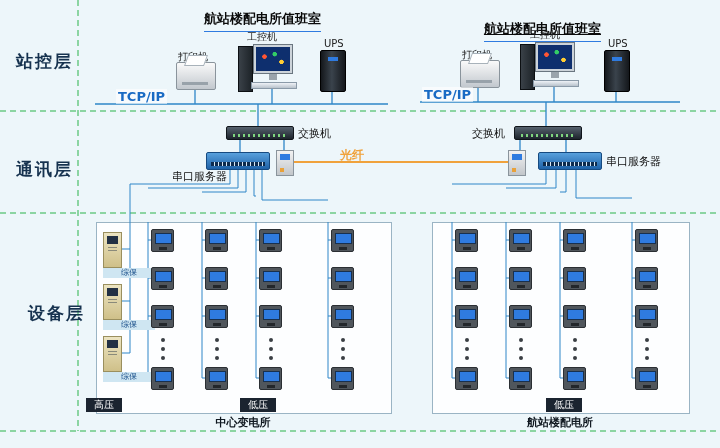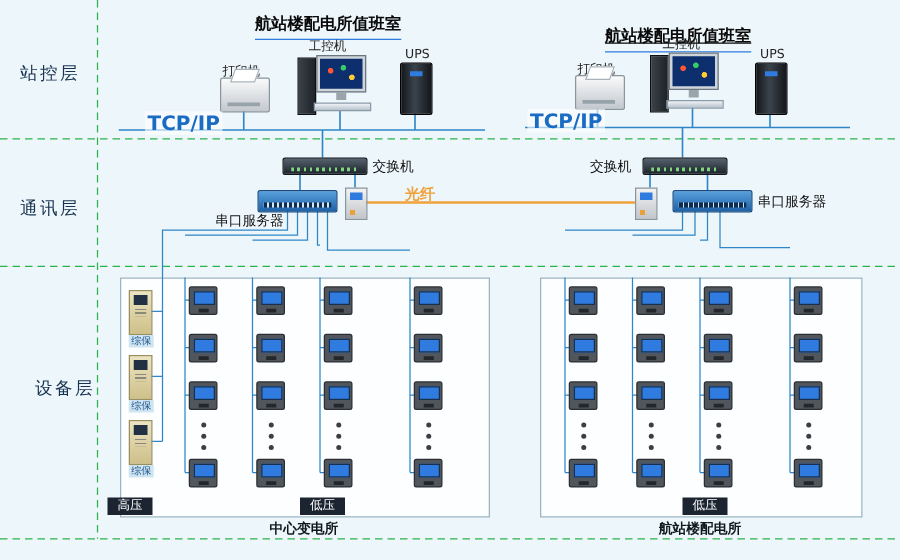--- a/index.html
+++ b/index.html
@@ -1,24 +1,24 @@
 <!DOCTYPE html>
 <html lang="zh"><head>
 <meta charset="utf-8">
 <style>
   html,body{margin:0;padding:0;}
   .canvas{position:relative;width:720px;height:448px;background:#edf6fa;overflow:hidden;
           font-family:"DejaVu Sans",sans-serif;}
   .abs{position:absolute;}
   .z1{z-index:1}.z2{z-index:2}.z3{z-index:3}
-  .layer-label{font-size:14px;font-weight:normal;color:#16324f;letter-spacing:2px;}
+  .layer-label{font-size:17px;font-weight:bold;color:#16324f;letter-spacing:2px;}
   .room-title{font-size:13px;font-weight:bold;color:#0a0a0a;border-bottom:1px solid #2f7be0;padding-bottom:3px;}
   .dev-label{font-size:10px;color:#222;}
   .net-label{font-size:11px;color:#111;}
-  .tcp{color:#1a6bc4;font-weight:bold;font-size:16px;background:rgba(255,255,255,.6);padding:0 2px;}
+  .tcp{color:#1a6bc4;font-weight:bold;font-size:13px;background:rgba(255,255,255,.6);padding:0 2px;}
   .fiber-label{color:#f0a23c;font-weight:bold;font-size:12px;}
   .dev-box{background:#fdfeff;border:1px solid #9ab4c4;}
   .tag{background:#1b2430;color:#fff;font-size:10px;line-height:14px;height:14px;padding:0 8px;}
   .cap{font-size:11px;color:#101820;text-align:center;font-weight:bold;}
   
   .printer{width:38px;height:26px;background:linear-gradient(#fafafa,#c2c8ce);border:1px solid #8a949c;border-radius:2px;}
   .printer::before{content:"";position:absolute;left:9px;top:-8px;width:18px;height:9px;background:#fff;border:1px solid #a8b2ba;transform:skewX(-20deg);}
   .printer::after{content:"";position:absolute;left:5px;bottom:4px;width:26px;height:3px;background:#98a2aa;}
   .tower{width:13px;height:44px;background:linear-gradient(90deg,#3a4148,#1d2328);border:1px solid #0c0f12;}
   .monitor{width:40px;height:30px;background:#cdd4da;border:1px solid #6a7680;box-sizing:border-box;padding:2px;}
@@ -40,21 +40,21 @@
   .fconv{width:16px;height:24px;background:linear-gradient(#f2f2f2,#c2c6ca);border:1px solid #8a949c;}
   .fconv::before{content:"";position:absolute;top:3px;left:3px;right:3px;height:6px;background:#2f7be0;}
   .fconv::after{content:"";position:absolute;bottom:3px;left:3px;width:4px;height:4px;background:#e8a13a;}
   .meter{width:23px;height:23px;background:#50565c;border:1px solid #2b2f33;border-radius:2px;box-sizing:border-box;}
   .scr{margin:3px 0 0 3px;width:15px;height:9px;background:#2f7be0;border:1px solid #18304e;}
   .meter::after{content:"";display:block;width:8px;height:3px;margin:3px auto 0;background:#23272b;}
   .zb{width:17px;height:34px;background:linear-gradient(#ece4c2,#cfc089);border:1px solid #9a8f5e;}
   .zb::before{content:"";display:block;margin:3px auto 0;width:11px;height:8px;background:#223044;}
   .zb::after{content:"";display:block;margin:3px auto 0;width:9px;height:6px;
      background:repeating-linear-gradient(#8a8a7a 0 1px,transparent 1px 3px);}
-  .zb-label{font-size:8px;color:#1a4f8a;background:#cfe6f2;line-height:10px;padding:0 2px;}
+  .zb-label{font-size:8px;color:#1a4f8a;background:#cfe6f2;line-height:10px;padding:0 18px;}
   .vdots{width:4px;height:4px;border-radius:50%;background:#3a3f44;
      box-shadow:0 9px 0 #3a3f44,0 18px 0 #3a3f44;}
 </style>
 </head>
 <body>
 
 <div class="canvas">
 
   <div class="abs z1 dev-box" style="left:96px;top:222px;width:294px;height:190px;"></div>
   <div class="abs z1 dev-box" style="left:432px;top:222px;width:256px;height:190px;"></div>
@@ -113,21 +113,21 @@
   <div class="abs z3 kb" style="left:533px;top:80px;width:44px;"></div>
   <div class="abs z3 dev-label" style="left:608px;top:38px;">UPS</div>
   <div class="abs z3 ups" style="left:604px;top:50px;"></div>
   <div class="abs z3 tcp" style="left:422px;top:87px;">TCP/IP</div>
 
   <div class="abs z3 switch" style="left:226px;top:126px;"></div>
   <div class="abs z3 net-label" style="left:298px;top:126px;">交换机</div>
   <div class="abs z3 sserver" style="left:206px;top:152px;"></div>
   <div class="abs z3 net-label" style="left:172px;top:169px;">串口服务器</div>
   <div class="abs z3 fconv" style="left:276px;top:150px;"></div>
-  <div class="abs z3 fiber-label" style="left:324px;top:147px;">光纤</div>
+  <div class="abs z3 fiber-label" style="left:340px;top:147px;">光纤</div>
 
   <div class="abs z3 net-label" style="left:472px;top:126px;">交换机</div>
   <div class="abs z3 switch" style="left:514px;top:126px;"></div>
   <div class="abs z3 fconv" style="left:508px;top:150px;"></div>
   <div class="abs z3 sserver" style="left:538px;top:152px;"></div>
   <div class="abs z3 net-label" style="left:606px;top:154px;">串口服务器</div>
 
   <div class="abs z3 zb" style="left:103px;top:232px;"></div>
   <div class="abs z3 zb-label" style="left:103px;top:268px;">综保</div>
   <div class="abs z3 zb" style="left:103px;top:284px;"></div>

